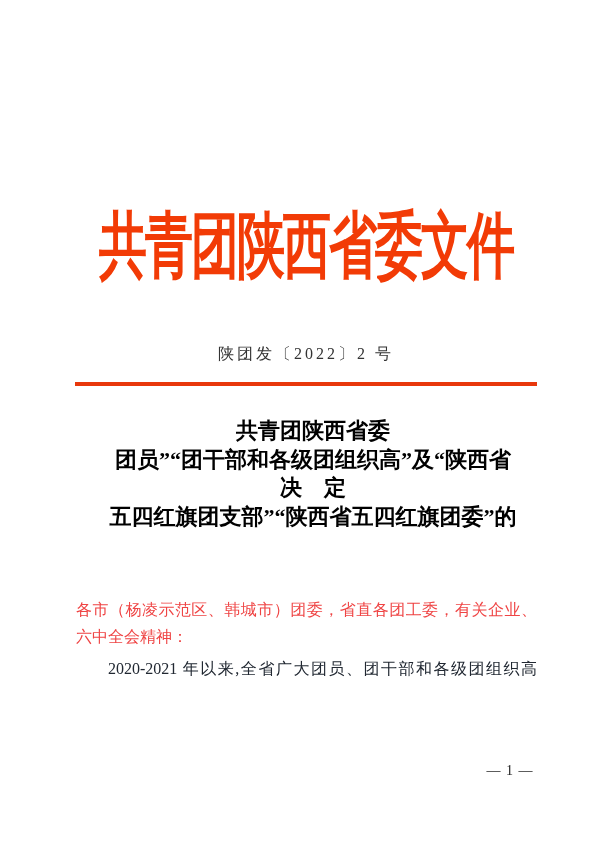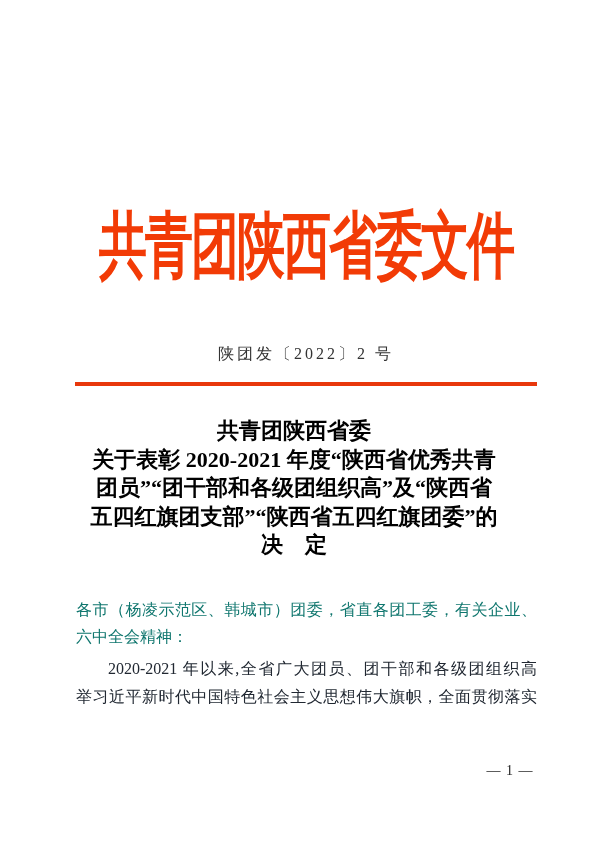--- a/index.html
+++ b/index.html
@@ -42,37 +42,37 @@
     position: absolute;
     top: 382px;
     left: 75px;
     width: 462px;
     height: 4px;
     background: #E8380C;
   }
   .heading {
     position: absolute;
     top: 417px;
-    left: 28px;
+    left: 47px;
     width: 532px;
     text-align: center;
     font-size: 22px;
     line-height: 28.5px;
     font-weight: bold;
     color: #000;
   }
   .heading div { white-space: nowrap; }
   .salutation {
     position: absolute;
     top: 596px;
     left: 76px;
     width: 461px;
     font-size: 16px;
     line-height: 27px;
-    color: #0f766e;
+    color: #ef4444;
   }
   .paragraph {
     position: absolute;
     top: 655px;
     left: 76px;
     width: 461px;
     font-size: 16px;
     line-height: 27.5px;
     color: #212832;
   }
@@ -97,31 +97,29 @@
 <div class="page">
 
   <div class="banner">共青团陕西省委文件</div>
 
   <div class="docnum">陕团发〔2022〕2 号</div>
 
   <div class="rule"></div>
 
   <div class="heading">
     <div>共青团陕西省委</div>
-    <div>关于表彰 2020-2021 年度“陕西省优秀共青</div>
     <div>团员”“团干部和各级团组织高”及“陕西省</div>
+    <div>决　定</div>
     <div>五四红旗团支部”“陕西省五四红旗团委”的</div>
-    <div>决　定</div>
   </div>
 
   <div class="salutation">
     <div class="jl">各市（杨凌示范区、韩城市）团委，省直各团工委，有关企业、</div>
     <div>六中全会精神：</div>
   </div>
 
   <div class="paragraph">
     <div class="jl indent">2020-2021 年以来,全省广大团员、团干部和各级团组织高</div>
-    <div class="jl">举习近平新时代中国特色社会主义思想伟大旗帜，全面贯彻落实</div>
   </div>
 
   <div class="pagenum">— 1 —</div>
 
 </div>
 
 </body></html>

